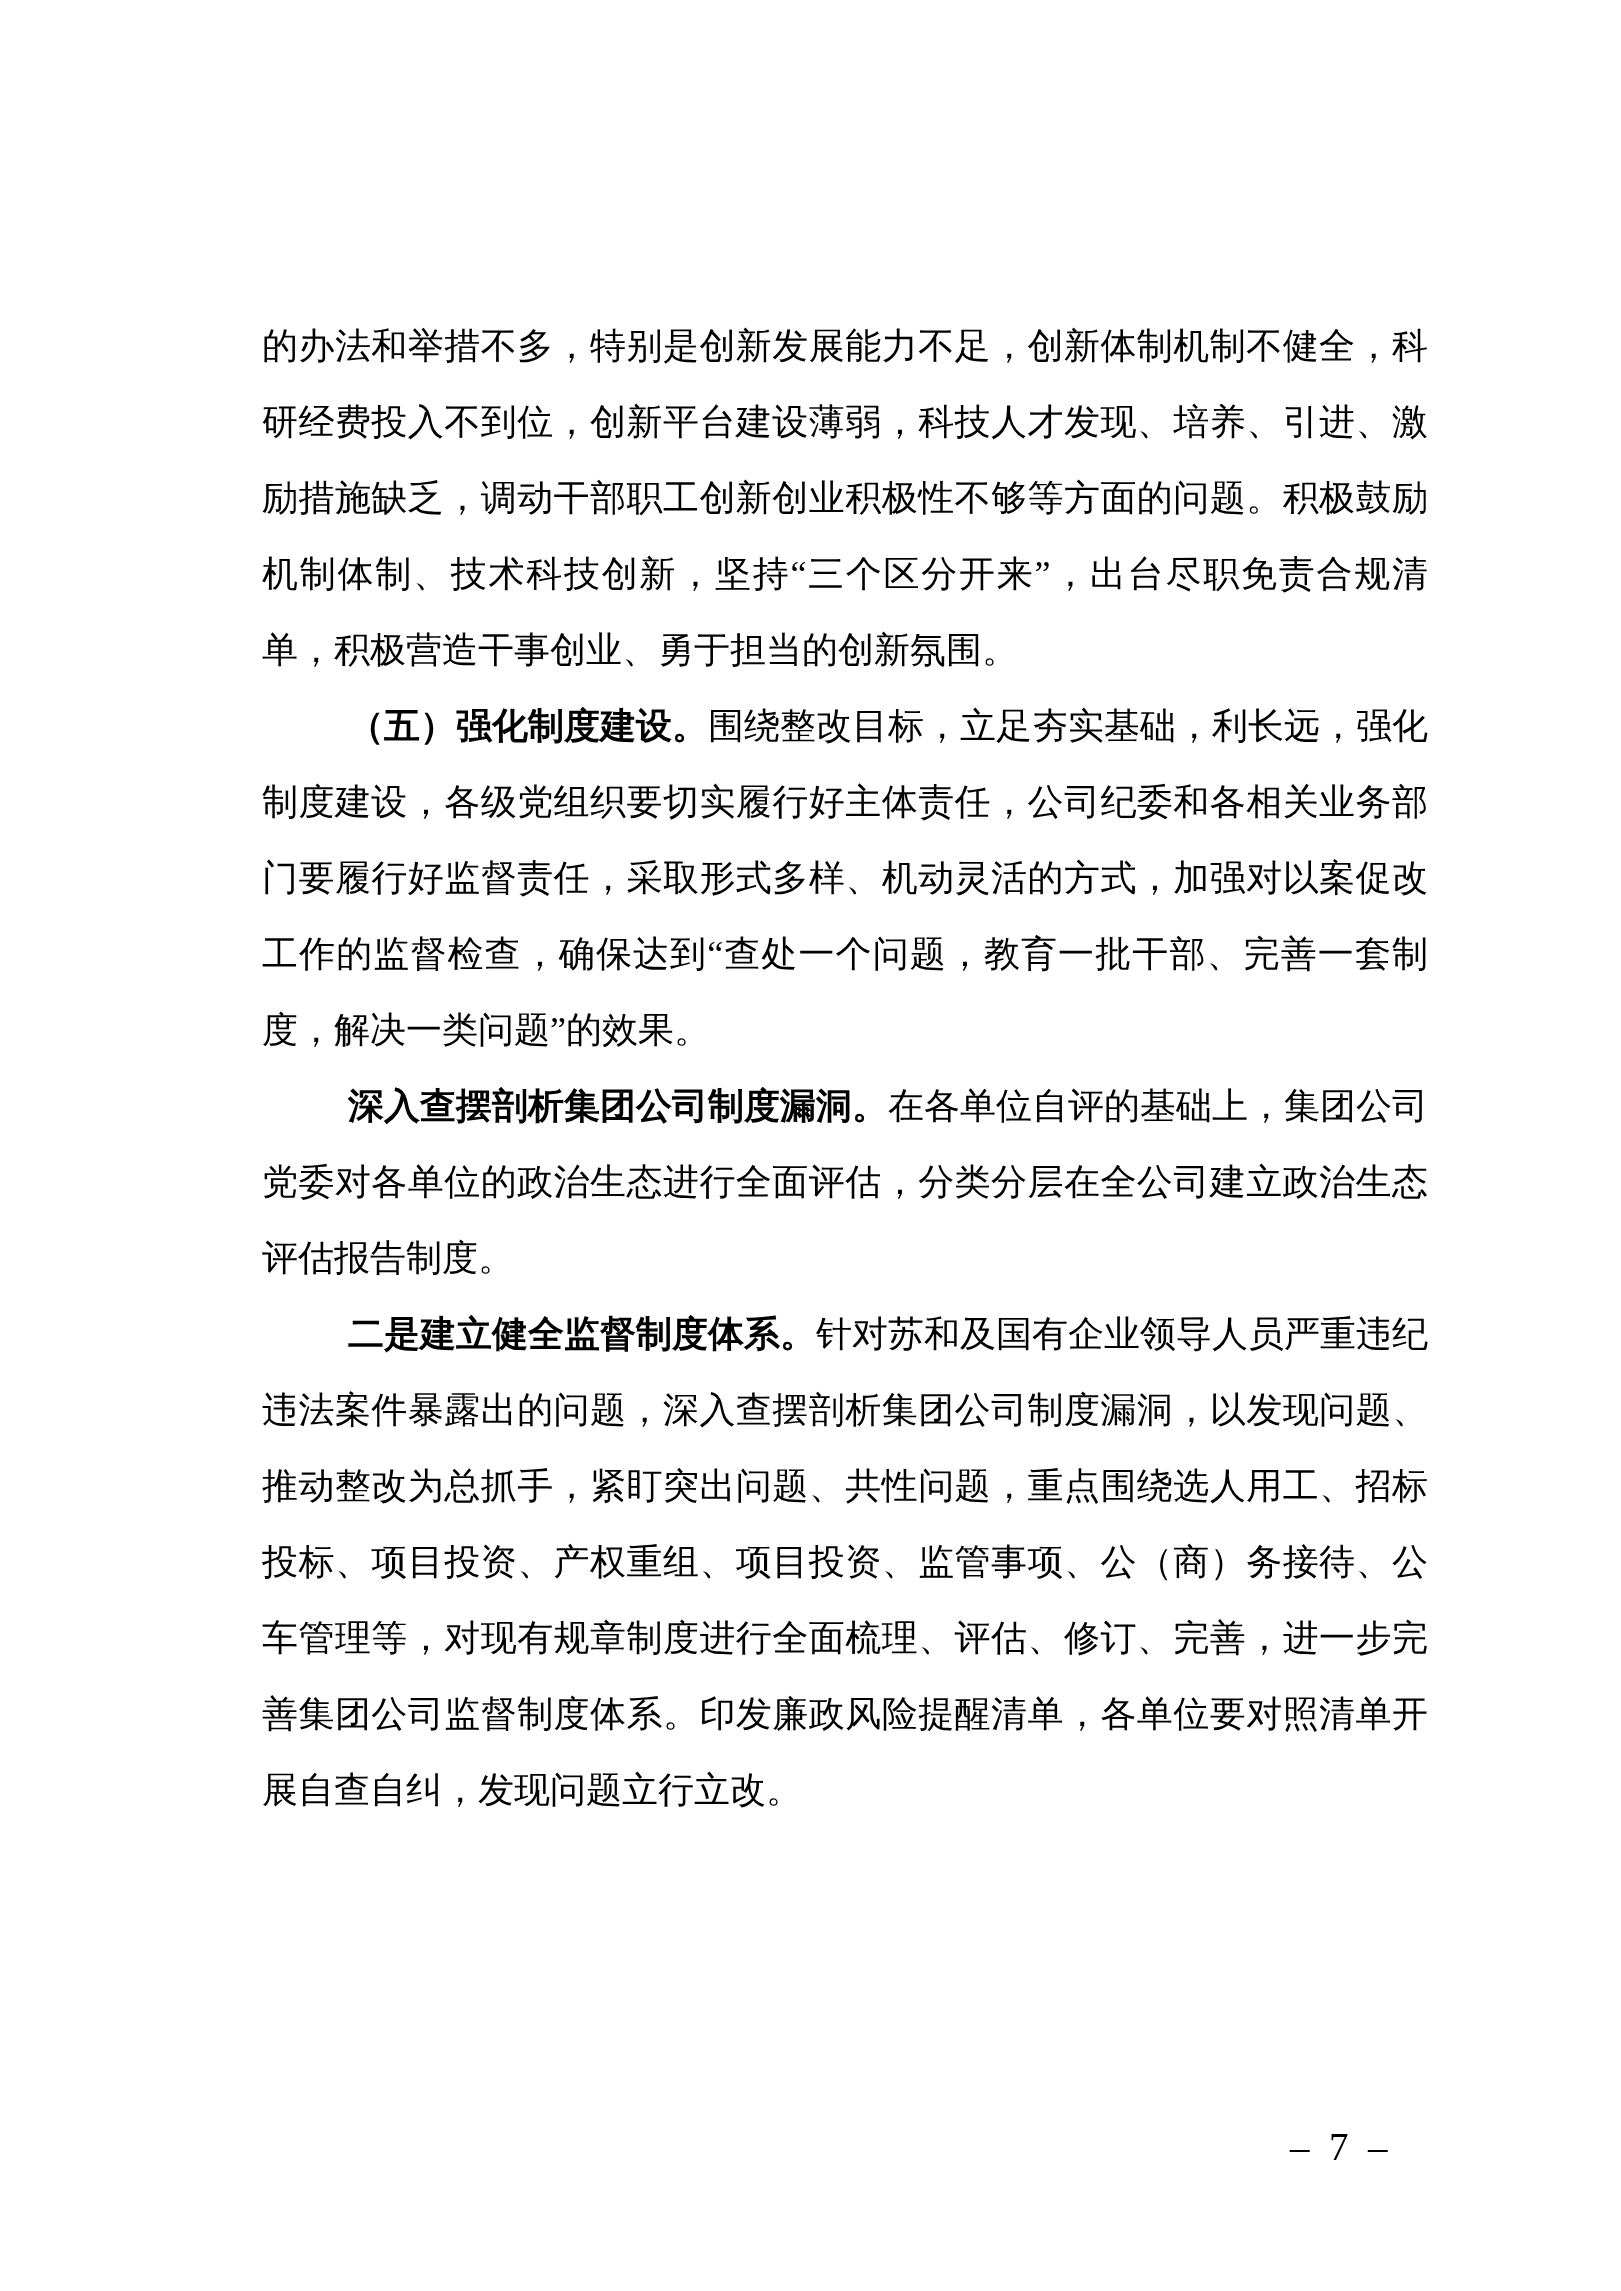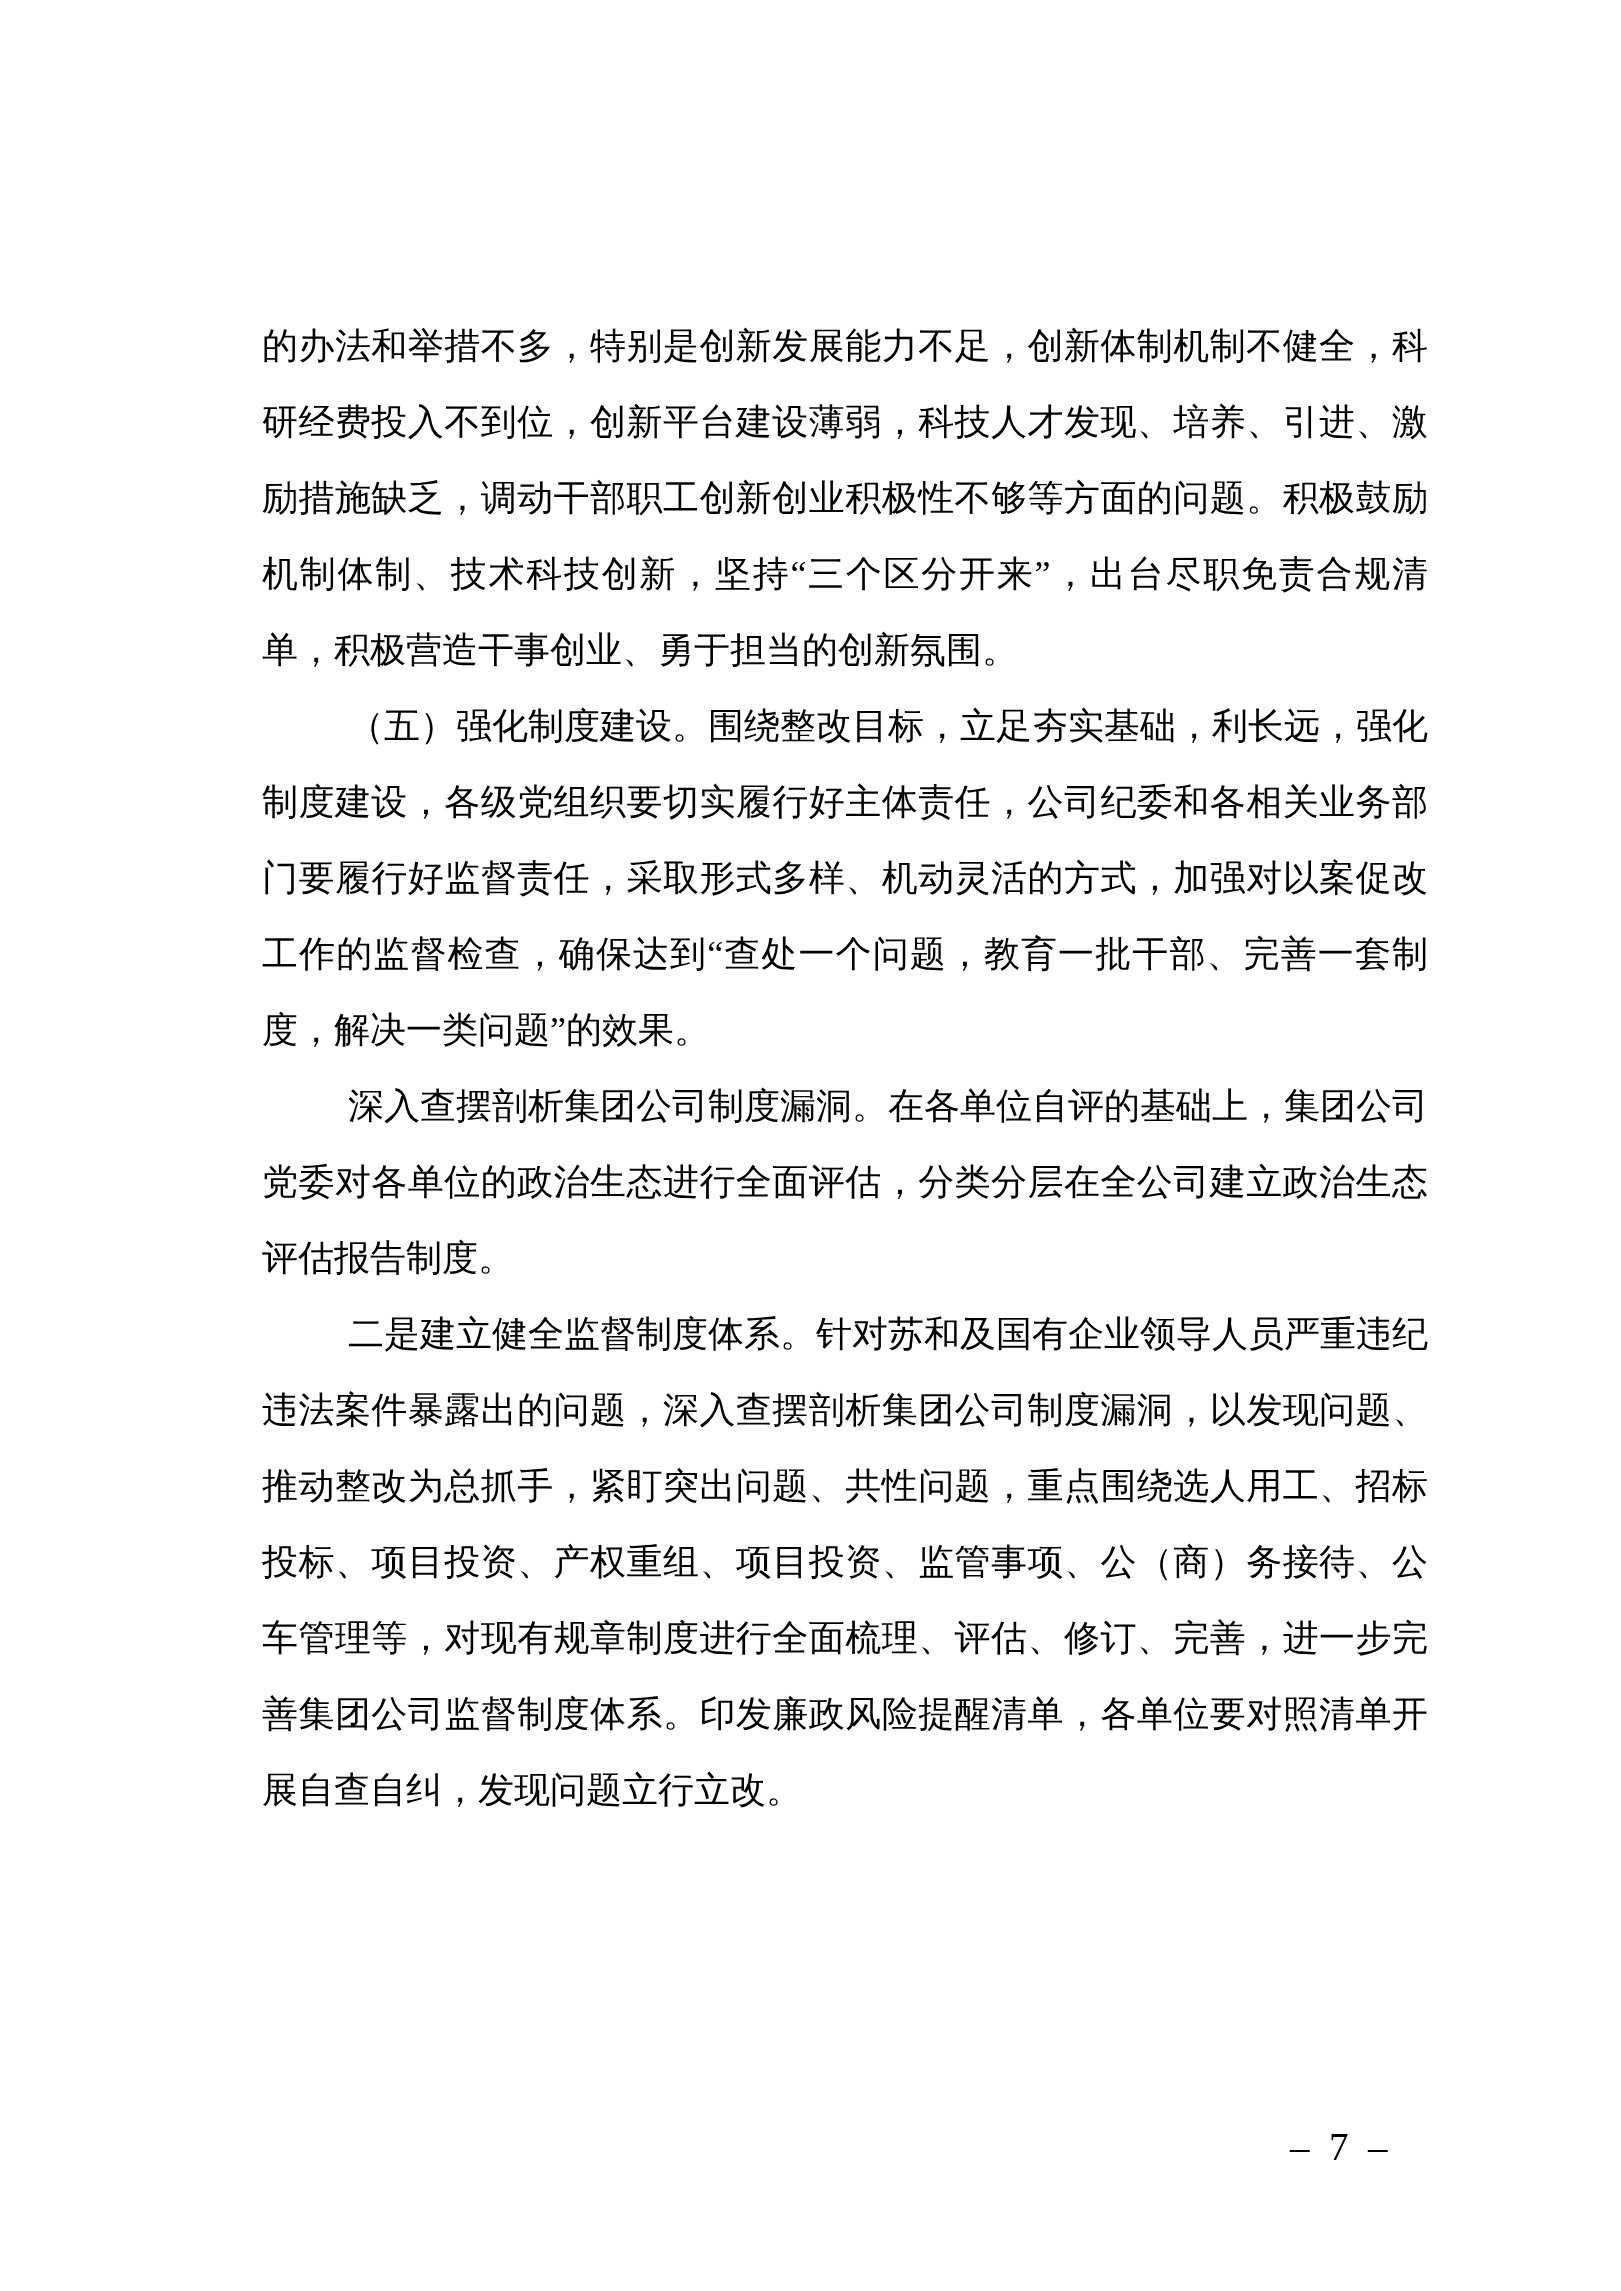--- a/index.html
+++ b/index.html
@@ -28,21 +28,21 @@
     margin-left: 28px;
   }
   .para {
     margin: 0;
     padding: 0;
   }
   .para.indent {
     text-indent: 86px;
   }
   .lead {
-    font-weight: 400;
+    font-weight: 700;
   }
   .page-number {
     position: absolute;
     left: 1290px;
     top: 2125px;
     font-size: 39px;
     line-height: 43px;
     letter-spacing: 4.9px;
     white-space: pre;
     color: #000000;

